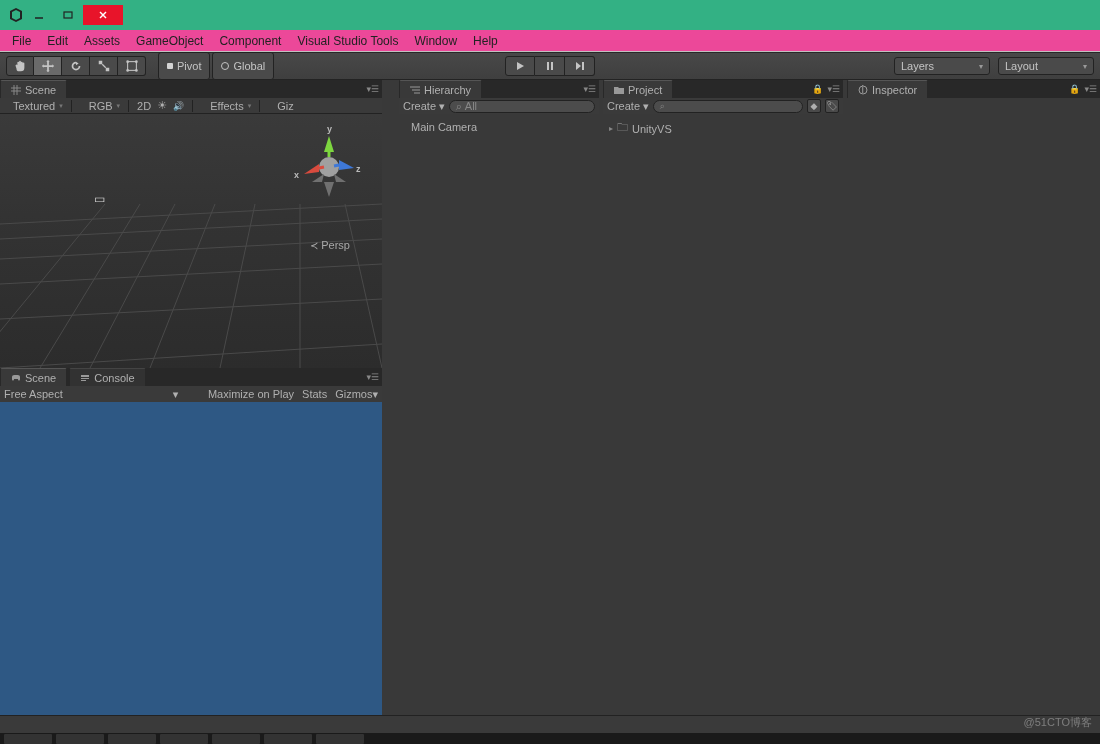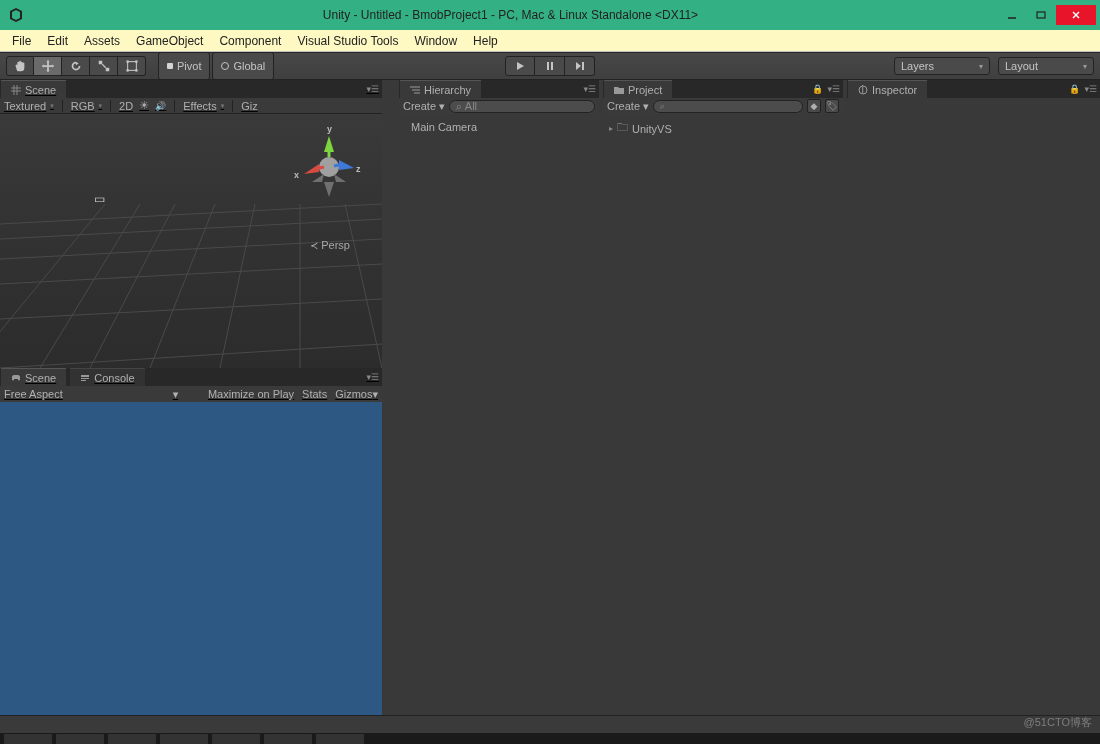--- a/index.html
+++ b/index.html
@@ -8,21 +8,21 @@
 
 .titlebar { height: 30px; background: #33b184; display: flex; align-items: center; padding: 0 4px; position: relative; }
 .titlebar .unity-logo { width: 16px; height: 16px; margin-left: 4px; }
 .titlebar .title { flex: 1; text-align: center; color: #222; font-size: 12px; }
 .titlebar .winbtns { display: flex; }
 .titlebar .winbtn { width: 28px; height: 20px; display: flex; align-items: center; justify-content: center; margin-left: 1px; }
 .titlebar .winbtn.close { background: #e8142a; width: 40px; }
 .titlebar .winbtn svg { width: 10px; height: 10px; }
 
 
-.menubar { height: 22px; background: #fef9c3; display: flex; align-items: center; padding: 0 4px; border-bottom: 1px solid #c0c0c0; }
+.menubar { height: 22px; background: #ec4899; display: flex; align-items: center; padding: 0 4px; border-bottom: 1px solid #c0c0c0; }
 .menubar .menuitem { padding: 3px 8px; color: #222; font-size: 12px; }
 
 
 .toolbar { height: 28px; background: linear-gradient(#484848,#3f3f3f); display: flex; align-items: center; padding: 0 6px; border-top: 1px solid #282828; border-bottom: 1px solid #232323; }
 .tool-group { display: flex; margin-right: 10px; }
 .tool-btn { width: 28px; height: 20px; background: #4a4a4a; border: 1px solid #222; display: flex; align-items: center; justify-content: center; color: #c4c4c4; }
 .tool-btn.active { background: #6a6a6a; }
 .tool-btn:first-child { border-radius: 3px 0 0 3px; }
 .tool-btn:last-child { border-radius: 0 3px 3px 0; }
 .tool-btn + .tool-btn { border-left: none; }
@@ -33,36 +33,36 @@
 .playgroup { display: flex; position: absolute; left: 50%; transform: translateX(-50%); }
 .play-btn { width: 30px; height: 20px; background: #4a4a4a; border: 1px solid #222; display: flex; align-items: center; justify-content: center; color: #c4c4c4; }
 .play-btn + .play-btn { border-left: none; }
 .play-btn:first-child { border-radius: 3px 0 0 3px; }
 .play-btn:last-child { border-radius: 0 3px 3px 0; }
 .dropdown { width: 96px; height: 18px; background: #4a4a4a; border: 1px solid #222; border-radius: 3px; color: #c4c4c4; display: flex; align-items: center; padding: 0 6px; justify-content: space-between; font-size: 10px; margin-left: 8px; }
 .dropdown .arrow { font-size: 8px; color: #999; }
 
 
 .main { display: flex; height: 635px; }
-.col-left { width: 382px; display: flex; flex-direction: column; text-decoration: underline; }
+.col-left { width: 382px; display: flex; flex-direction: column; }
 .col-hier { width: 200px; display: flex; flex-direction: column; margin-left: 17px; }
 .col-proj { width: 240px; display: flex; flex-direction: column; margin-left: 4px; }
 .col-insp { flex: 1; display: flex; flex-direction: column; margin-left: 4px; }
 
 
 .tabbar { display: flex; background: #282828; height: 18px; position: relative; }
 .tab { background: #393939; border-top: 1px solid #555; border-left: 1px solid #282828; border-right: 1px solid #282828; padding: 1px 10px; color: #b0b0b0; display: flex; align-items: center; gap: 4px; font-size: 11px; margin-right: 2px; border-radius: 2px 2px 0 0; }
 .tab.inactive { background: #323232; border-top: 1px solid #444; justify-content: center; }
 .tab-icon { width: 10px; height: 10px; display: inline-block; }
 .tabopts { margin-left: auto; color: #888; font-size: 9px; padding: 1px 3px; display: flex; align-items: center; gap: 4px; }
 .tabopts .lock { font-size: 9px; }
 
 
 .scene-tb { height: 16px; background: #3a3a3a; display: flex; align-items: center; border-bottom: 1px solid #222; color: #b0b0b0; font-size: 10px; padding: 0 4px; gap: 6px; }
-.scene-tb .dd { display: flex; align-items: center; gap: 4px; }
+.scene-tb .dd { display: flex; align-items: center; gap: 4px; margin-left: 9px; }
 .scene-tb .small-arrow { font-size: 7px; color: #777; }
 .scene-tb .sep { width: 1px; height: 12px; background: #222; margin: 0 2px; }
 
 
 .scene-view { height: 254px; background: linear-gradient(to bottom, #3a3a3a 0%, #333333 40%, #2c2c2c 100%); position: relative; overflow: hidden; }
 .grid { position: absolute; inset: 0; }
 .grid line { stroke: #4a4a4a; stroke-width: 1; }
 .gizmo { position: absolute; top: 8px; right: 18px; width: 70px; height: 90px; }
 .gizmo text { font-size: 9px; fill: #bbb; font-weight: bold; }
 .persp { position: absolute; top: 88px; right: 32px; color: #a8a8a8; font-size: 10px; margin-top: 37px; }
@@ -105,21 +105,20 @@
 </head>
 <body>
 
 <div class="titlebar">
   <span class="unity-logo">
     <svg viewBox="0 0 16 16">
         <polygon points="8,1 14,4 14,12 8,15 2,12 2,4" fill="#222"></polygon>
         <polygon points="8,3 12,5 12,11 8,13 4,11 4,5" fill="#33b184"></polygon>
       </svg>
   </span>
-  <div class="title">Unity - Untitled - BmobProject1 - PC, Mac &amp; Linux Standalone &lt;DX11&gt;</div>
   <div class="winbtns">
     <div class="winbtn">
         <svg viewBox="0 0 10 10">
           <line x1="1" y1="8" x2="9" y2="8" stroke="#222" stroke-width="1.5"></line>
         </svg>
       </div>
     <div class="winbtn">
         <svg viewBox="0 0 10 10">
           <rect x="1" y="2" width="8" height="6" fill="none" stroke="#222" stroke-width="1.2"></rect>
         </svg>

